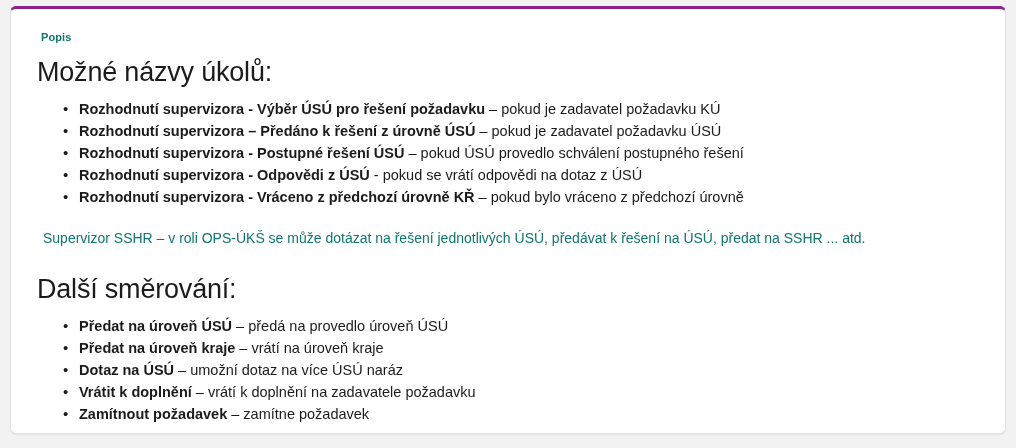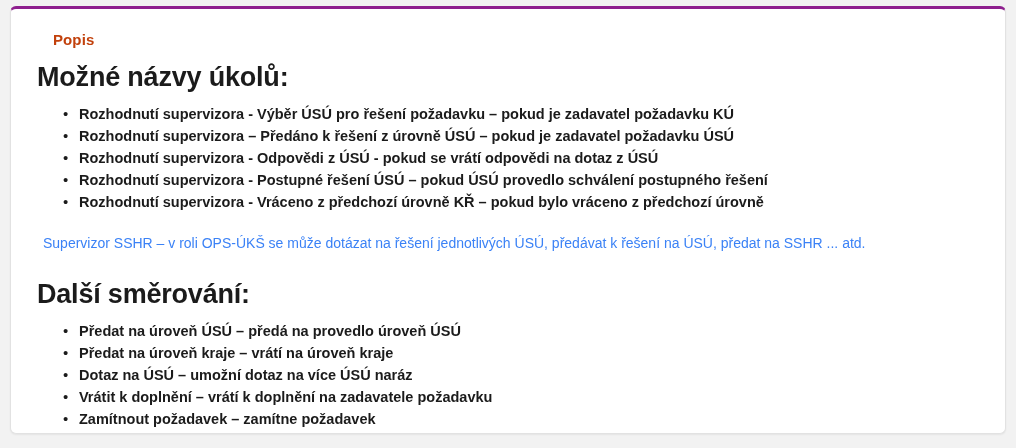--- a/index.html
+++ b/index.html
@@ -24,29 +24,29 @@
     border-top: 3px solid #8e1f8e;
     border-radius: 6px;
     box-sizing: border-box;
     box-shadow: 0 1px 2px rgba(0,0,0,0.06);
     overflow: hidden;
   }
   .card-inner {
     padding: 22px 26px 10px 26px;
   }
   .section-label {
-    font-size: 15px;
+    font-size: 11px;
     font-weight: bold;
-    color: #c2410c;
-    margin: 0 0 14px 16px;
+    color: #0f766e;
+    margin: 0 0 14px 4px;
     letter-spacing: 0.1px;
   }
   h2.heading {
     font-size: 27px;
-    font-weight: bold;
+    font-weight: normal;
     color: #1b1b1b;
     margin: 0 0 12px 0;
     letter-spacing: -0.2px;
   }
   h2.heading.second {
     margin-top: 26px;
     margin-bottom: 12px;
   }
   ul.bullets {
     margin: 0 0 0 0;
@@ -65,27 +65,27 @@
     position: absolute;
     left: -16px;
     top: -1px;
     font-size: 15px;
     color: #1b1b1b;
   }
   ul.bullets li .lead {
     font-weight: bold;
   }
   ul.bullets li .rest {
-    font-weight: bold;
+    font-weight: normal;
     margin-top: 19px;
   }
   p.note {
     font-size: 14px;
     line-height: 20px;
-    color: #3b82f6;
+    color: #0f766e;
     margin: 18px 0 0 6px;
   }
 </style>
 </head>
 <body>
 
 <div class="card">
   <div class="card-inner">
 
     <div class="section-label">Popis</div>
@@ -93,24 +93,24 @@
     <h2 class="heading">Možné názvy úkolů:</h2>
 
     <ul class="bullets">
       <li>
         <span class="lead">Rozhodnutí supervizora - Výběr ÚSÚ pro řešení požadavku</span><span class="rest"> – pokud je zadavatel požadavku KÚ</span>
       </li>
       <li>
         <span class="lead">Rozhodnutí supervizora – Předáno k řešení z úrovně ÚSÚ</span><span class="rest"> – pokud je zadavatel požadavku ÚSÚ</span>
       </li>
       <li>
-        <span class="lead">Rozhodnutí supervizora - Odpovědi z ÚSÚ</span><span class="rest"> - pokud se vrátí odpovědi na dotaz z ÚSÚ</span>
+        <span class="lead">Rozhodnutí supervizora - Postupné řešení ÚSÚ</span><span class="rest"> – pokud ÚSÚ provedlo schválení postupného řešení</span>
       </li>
       <li>
-        <span class="lead">Rozhodnutí supervizora - Postupné řešení ÚSÚ</span><span class="rest"> – pokud ÚSÚ provedlo schválení postupného řešení</span>
+        <span class="lead">Rozhodnutí supervizora - Odpovědi z ÚSÚ</span><span class="rest"> - pokud se vrátí odpovědi na dotaz z ÚSÚ</span>
       </li>
       <li>
         <span class="lead">Rozhodnutí supervizora - Vráceno z předchozí úrovně KŘ</span><span class="rest"> – pokud bylo vráceno z předchozí úrovně</span>
       </li>
     </ul>
 
     <p class="note">Supervizor SSHR – v roli OPS-ÚKŠ se může dotázat na řešení jednotlivých ÚSÚ, předávat k řešení na ÚSÚ, předat na SSHR ... atd.</p>
 
     <h2 class="heading second">Další směrování:</h2>
 

